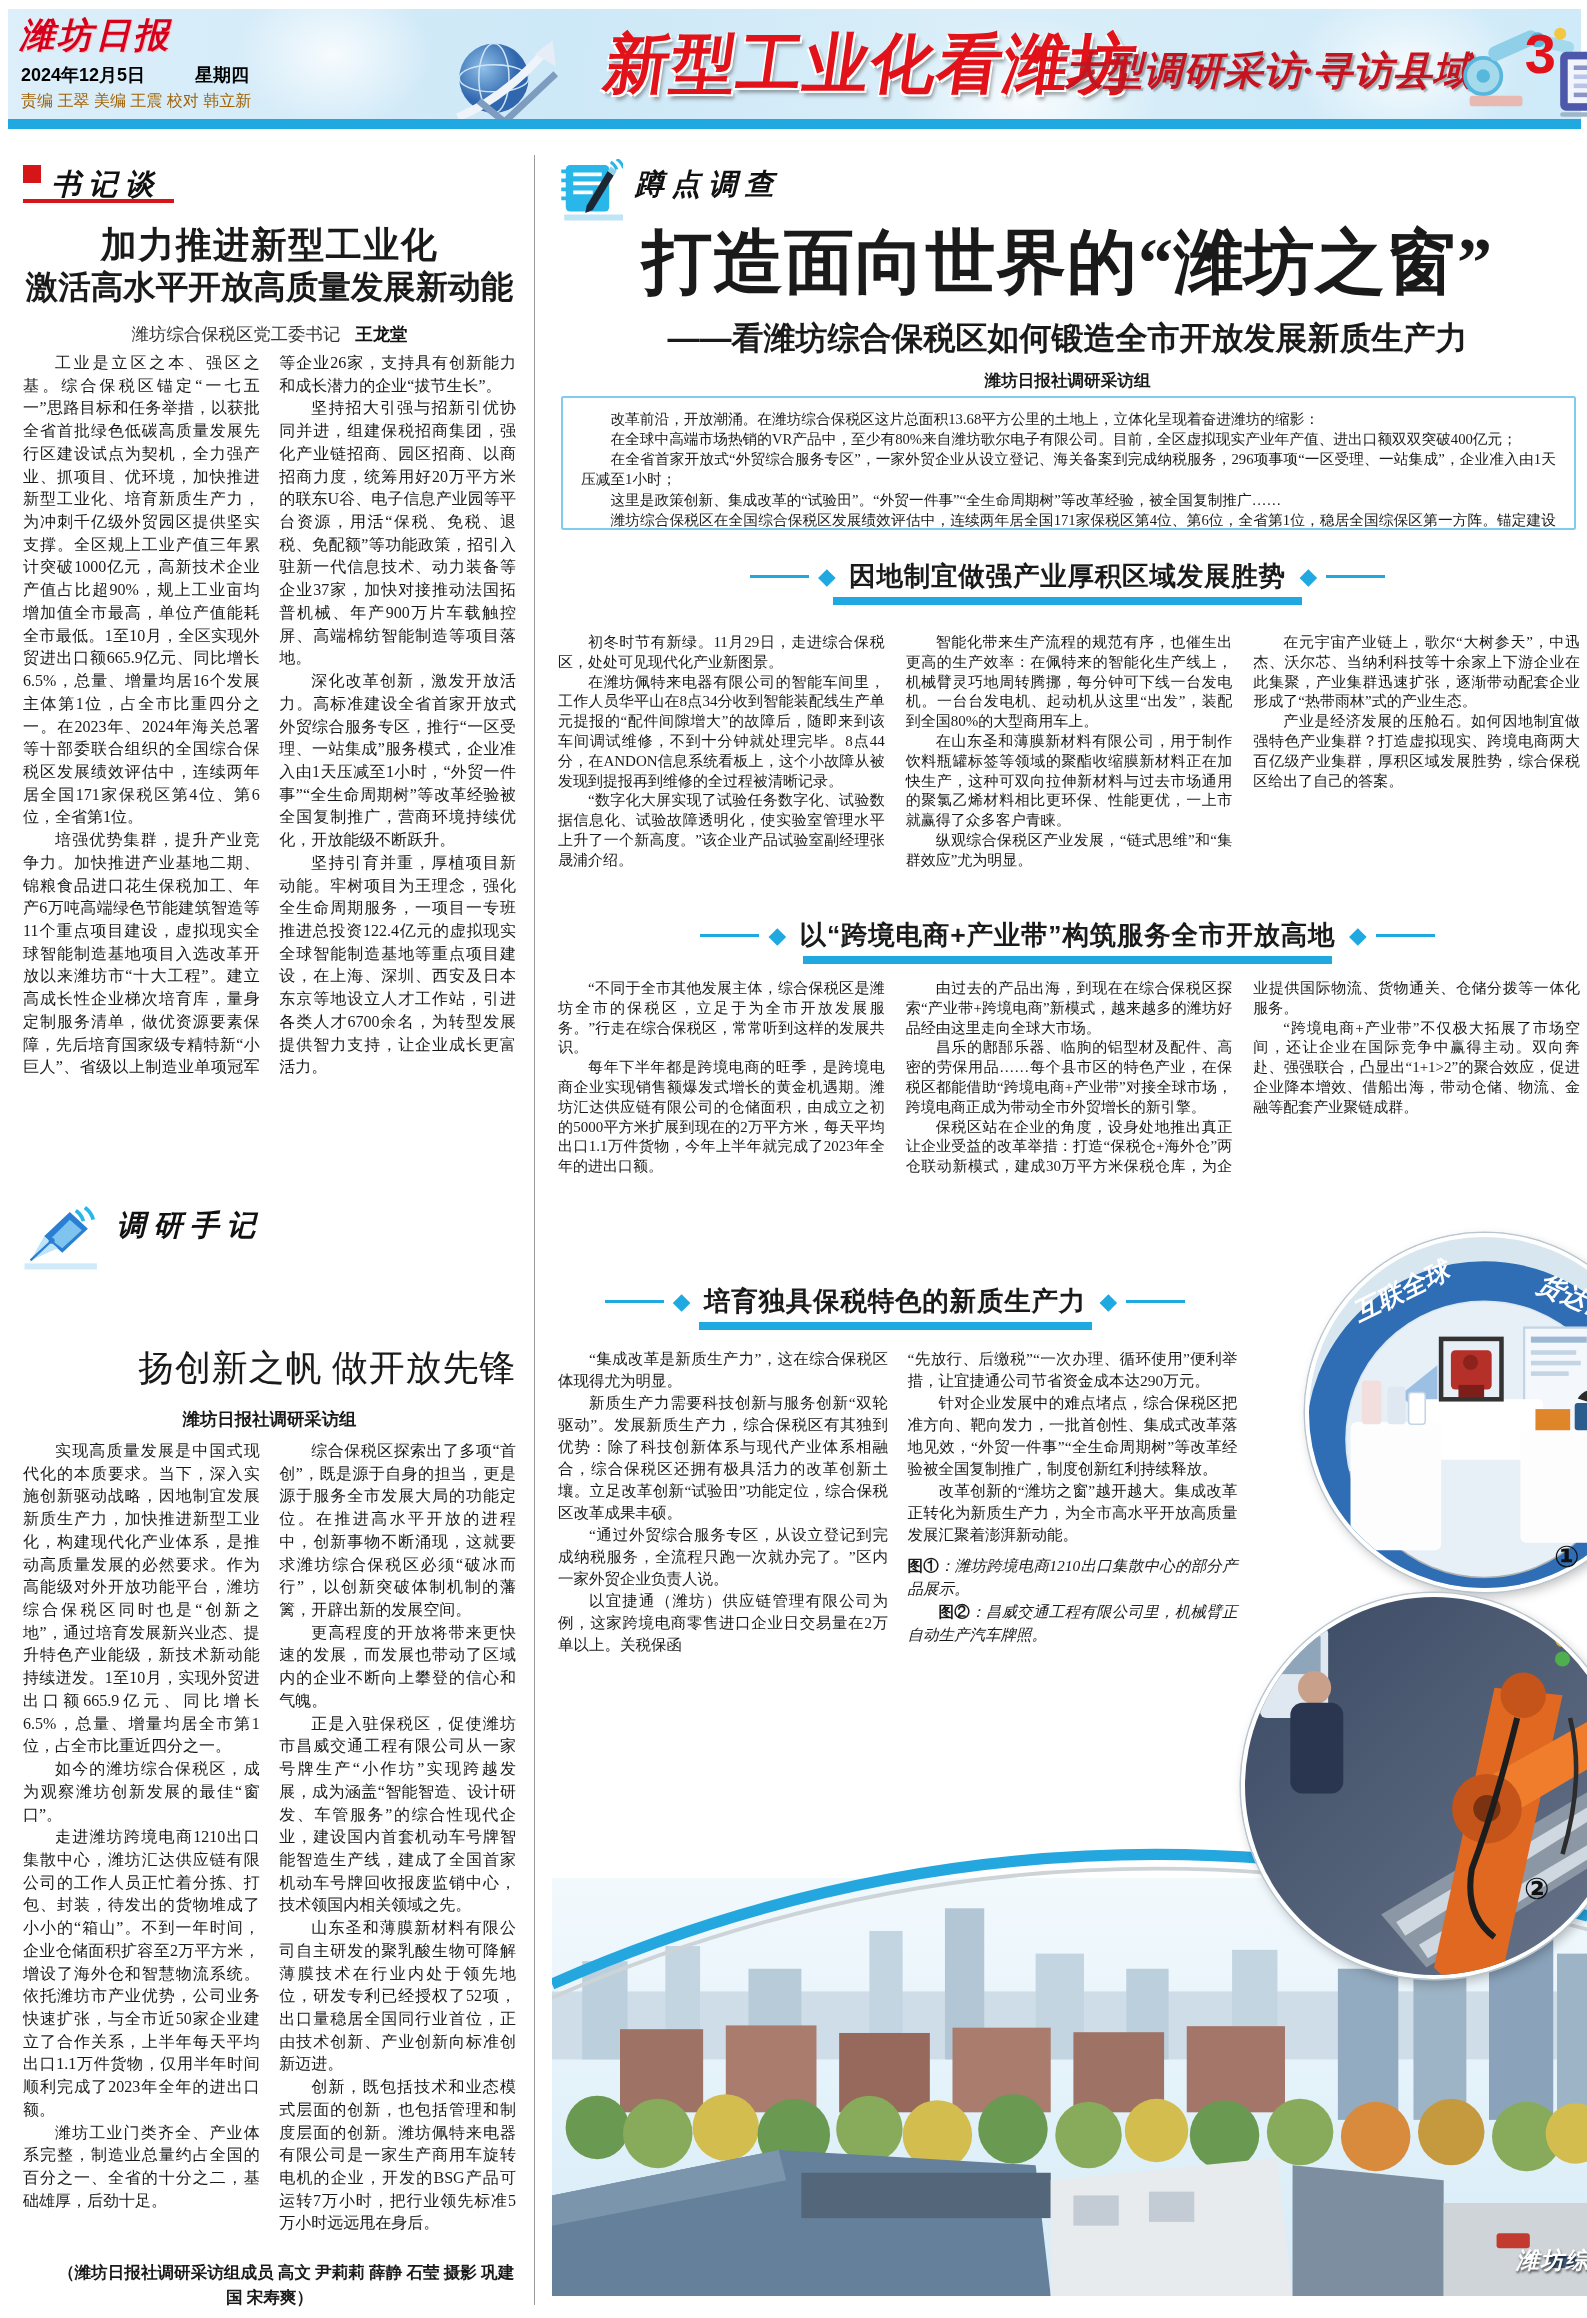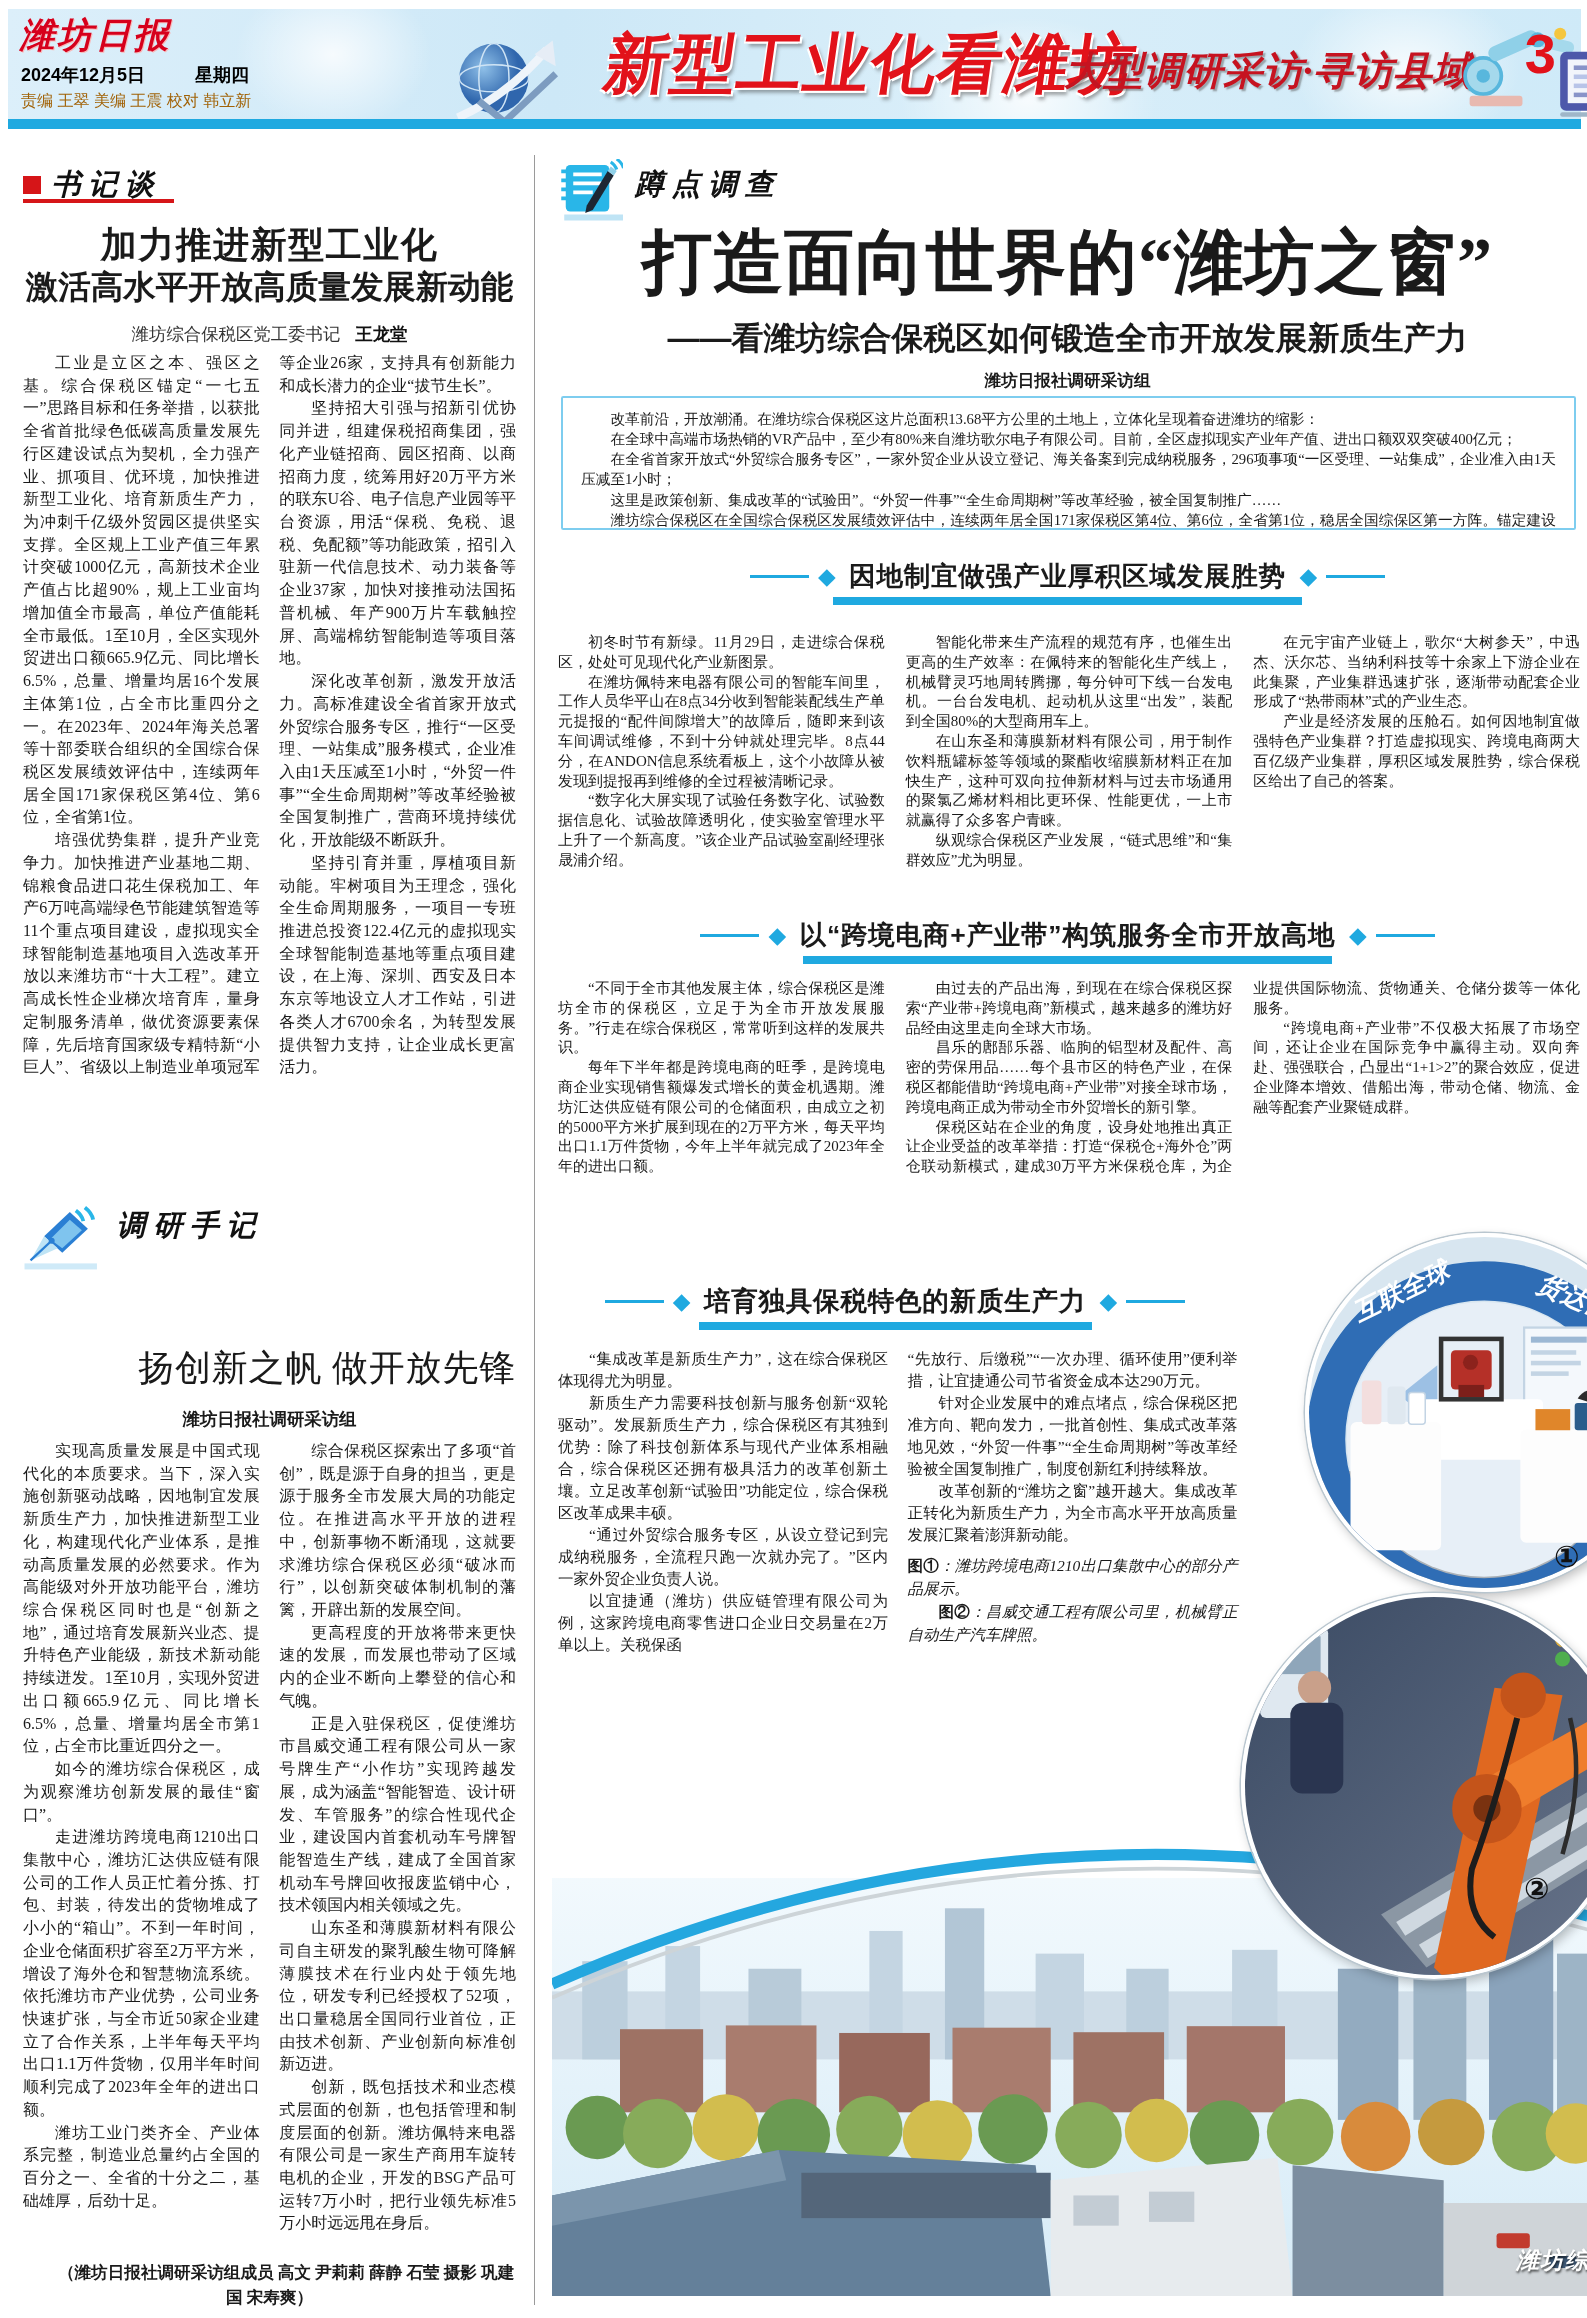--- a/index.html
+++ b/index.html
@@ -27,21 +27,21 @@
   .robot-ill{position:absolute;left:1447px;top:23px;}
   .pageno{position:absolute;right:32px;top:21px;font-size:56px;font-weight:900;color:#e2121a;
         font-family:"Liberation Sans",sans-serif;}
 
   
   p{margin:0;text-indent:2em;}
   .vdivider{position:absolute;left:534px;top:155px;width:0.8px;height:2150px;background:#9a9a9a;}
 
   
   .leftcol{position:absolute;left:23px;top:151px;width:493px;}
-  .kicker1{position:absolute;left:0;top:13.6px;display:flex;align-items:center;}
+  .kicker1{position:absolute;left:0;top:13.6px;display:flex;}
   .redsq{width:18px;height:18px;background:#d61518;margin-right:10.6px;}
   .kicker-text{font-size:29px;font-weight:bold;font-style:italic;letter-spacing:7.6px;color:#111;}
   .red-rule{position:absolute;left:0;top:48px;width:151px;height:3.8px;background:#d61518;}
   .lh1{position:absolute;left:0;top:70px;width:100%;text-align:center;font-size:36px;font-weight:900;letter-spacing:1.5px;}
   .lh2{position:absolute;left:0;top:115px;width:100%;text-align:center;font-size:32.5px;font-weight:900;}
   .lbyline{position:absolute;left:0;top:171px;width:100%;text-align:center;font-size:17.4px;color:#333;}
   .lbyline b{color:#111;}
   .lbody{position:absolute;left:0;top:201px;width:493px;height:883px;
          column-count:2;column-gap:19.6px;font-size:16px;line-height:1.42;text-align:justify;overflow:hidden;}
   .notes-kick{position:absolute;left:0;top:1055px;display:flex;}

